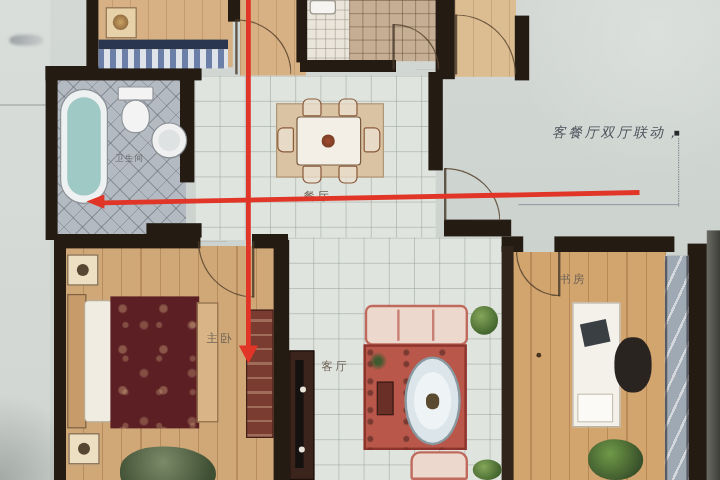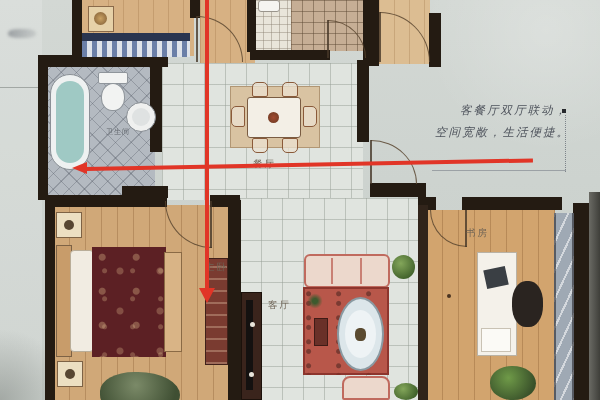--- a/index.html
+++ b/index.html
@@ -95,21 +95,21 @@
   <div style="left:82px;top:41px;width:108px;height:16px;background:repeating-linear-gradient(90deg,#6b7fa8 0 5px,#dfe3ea 5px 10px);"></div>
 
   <div style="left:258px;top:0;width:22px;height:12px;background:#f5f4f0;border:1px solid #9a958c;border-radius:3px;"></div>
 
   <div style="left:50px;top:74px;width:40px;height:96px;background:#eef1f1;border:1.5px solid #8a9096;border-radius:20px;"></div>
   <div style="left:56px;top:81px;width:28px;height:82px;background:#9fc9c4;border-radius:15px;"></div>
   <div style="left:98px;top:72px;width:30px;height:12px;background:#f2f3f2;border:1px solid #8f959b;border-radius:2px;"></div>
   <div style="left:101px;top:83px;width:24px;height:28px;background:#f2f3f2;border:1px solid #8f959b;border-radius:50% 50% 45% 45%;"></div>
   <div style="left:126px;top:102px;width:30px;height:30px;background:#eff0ef;border:1.5px solid #878d93;border-radius:50%;"></div>
   <div style="left:132px;top:108px;width:18px;height:18px;background:#dfe2e2;border-radius:50%;"></div>
-  <div class="room-label" style="left:106px;top:127px;font-size:7px;letter-spacing:1px;color:#62676d;">卫生间</div>
+  <div class="room-label" style="left:96px;top:127px;font-size:7px;letter-spacing:1px;color:#62676d;">卫生间</div>
 
   <div style="left:230px;top:86px;width:90px;height:62px;background:#d9c3a2;border:1px solid rgba(150,120,85,.6);"></div>
   <div class="chair" style="left:252px;top:82px;width:16px;height:15px;"></div>
   <div class="chair" style="left:282px;top:82px;width:16px;height:15px;"></div>
   <div class="chair" style="left:252px;top:138px;width:16px;height:15px;border-radius:2px 2px 5px 5px;"></div>
   <div class="chair" style="left:282px;top:138px;width:16px;height:15px;border-radius:2px 2px 5px 5px;"></div>
   <div class="chair" style="left:231px;top:106px;width:14px;height:21px;border-radius:5px 2px 2px 5px;"></div>
   <div class="chair" style="left:303px;top:106px;width:14px;height:21px;border-radius:2px 5px 5px 2px;"></div>
   <div style="left:247px;top:97px;width:54px;height:41px;background:#f3efe6;border:1.5px solid #7a5c42;border-radius:3px;"></div>
   <div style="left:268px;top:112px;width:11px;height:11px;border-radius:50%;background:radial-gradient(circle,#a04a30,#6a3a22);"></div>
@@ -118,21 +118,21 @@
   <div style="left:56px;top:212px;width:26px;height:26px;background:#ecdfc2;border:1px solid #7d6245;"></div>
   <div style="left:64px;top:220px;width:10px;height:10px;border-radius:50%;background:#574632;"></div>
   <div style="left:56px;top:245px;width:16px;height:112px;background:#c89c6a;border:1px solid #7d6245;"></div>
   <div style="left:70px;top:250px;width:24px;height:102px;background:#f1ece2;border:1px solid #b9ad98;border-radius:4px;"></div>
   <div style="left:92px;top:247px;width:74px;height:110px;background:#5c2024;background-image:radial-gradient(circle at 30% 30%,rgba(222,188,140,.35) 0 3px,transparent 4px),radial-gradient(circle at 70% 60%,rgba(222,188,140,.3) 0 3px,transparent 4px),radial-gradient(circle at 45% 85%,rgba(222,188,140,.3) 0 2px,transparent 3px);background-size:34px 34px,40px 40px,28px 28px;"></div>
   <div style="left:164px;top:252px;width:18px;height:100px;background:#d9b486;border:1px solid #8a6a45;"></div>
   <div style="left:57px;top:361px;width:26px;height:26px;background:#ecdfc2;border:1px solid #7d6245;"></div>
   <div style="left:65px;top:369px;width:10px;height:10px;border-radius:50%;background:#574632;"></div>
   <div style="left:205px;top:258px;width:23px;height:107px;background:#7a3b30;border:1px solid #40211a;background-image:repeating-linear-gradient(0deg,rgba(230,200,170,.35) 0 2px,transparent 2px 12px);"></div>
   <div class="plant" style="left:100px;top:372px;width:80px;height:44px;background:radial-gradient(circle at 45% 30%,#7b8a68,#3f4f33 75%);border-radius:45% 55% 50% 50%;"></div>
-  <div class="room-label" style="left:172px;top:261px;margin-left:33px;">主卧</div>
+  <div class="room-label" style="left:172px;top:276px;">主卧</div>
 
   <div style="left:241px;top:292px;width:21px;height:108px;background:#3a241c;border:1px solid #1c110b;"></div>
   <div style="left:246px;top:300px;width:7px;height:90px;background:#141110;"></div>
   <div style="left:250px;top:322px;width:5px;height:5px;border-radius:50%;background:#e8e4da;"></div>
   <div style="left:249px;top:372px;width:5px;height:5px;border-radius:50%;background:#e8e4da;"></div>
   <div style="left:304px;top:254px;width:86px;height:34px;background:#ecd8cc;border:2px solid #c06a5e;border-radius:6px;"></div>
   <div style="left:331px;top:258px;width:2px;height:26px;background:rgba(192,106,94,.8);"></div>
   <div style="left:360px;top:258px;width:2px;height:26px;background:rgba(192,106,94,.8);"></div>
   <div class="plant" style="left:392px;top:255px;width:23px;height:24px;"></div>
   <div style="left:303px;top:287px;width:86px;height:88px;background:#b8574a;border:2px solid rgba(130,45,38,.8);background-image:radial-gradient(circle at 12% 20%,rgba(60,30,25,.5) 0 2px,transparent 3px),radial-gradient(circle at 12% 60%,rgba(60,30,25,.5) 0 2px,transparent 3px);background-size:30px 24px;"></div>
@@ -153,18 +153,17 @@
   <div class="plant" style="left:490px;top:366px;width:46px;height:34px;background:radial-gradient(circle at 40% 35%,#6f9a48,#39512a 75%);border-radius:48% 52% 50% 50%;"></div>
   <div style="left:447px;top:294px;width:4px;height:4px;border-radius:50%;background:#4a3320;"></div>
   <div class="room-label" style="left:466px;top:227px;">书房</div>
 
   <div class="red" style="left:205px;top:0;width:3.5px;height:290px;"></div>
   <div style="left:199px;top:288px;width:0;height:0;border-left:8px solid transparent;border-right:8px solid transparent;border-top:15px solid #e13527;"></div>
   <div class="red" style="left:86px;top:167px;width:447px;height:3.5px;transform:rotate(-1.1deg);transform-origin:left center;"></div>
   <div style="left:72px;top:162px;width:0;height:0;border-top:6.5px solid transparent;border-bottom:6.5px solid transparent;border-right:15px solid #e13527;"></div>
 
   <div class="note" style="right:32px;top:103px;">客餐厅双厅联动，</div>
-  <div class="note" style="right:30px;top:125px;">空间宽敞，生活便捷。</div>
   <div style="left:562px;top:109px;width:4px;height:4px;background:#26282c;"></div>
   <div style="left:565px;top:115px;width:0;height:57px;border-left:1px dotted #7d848a;"></div>
   <div style="left:432px;top:170px;width:134px;height:1px;background:#9ba1a5;"></div>
 
 </div>
 
 </body></html>

